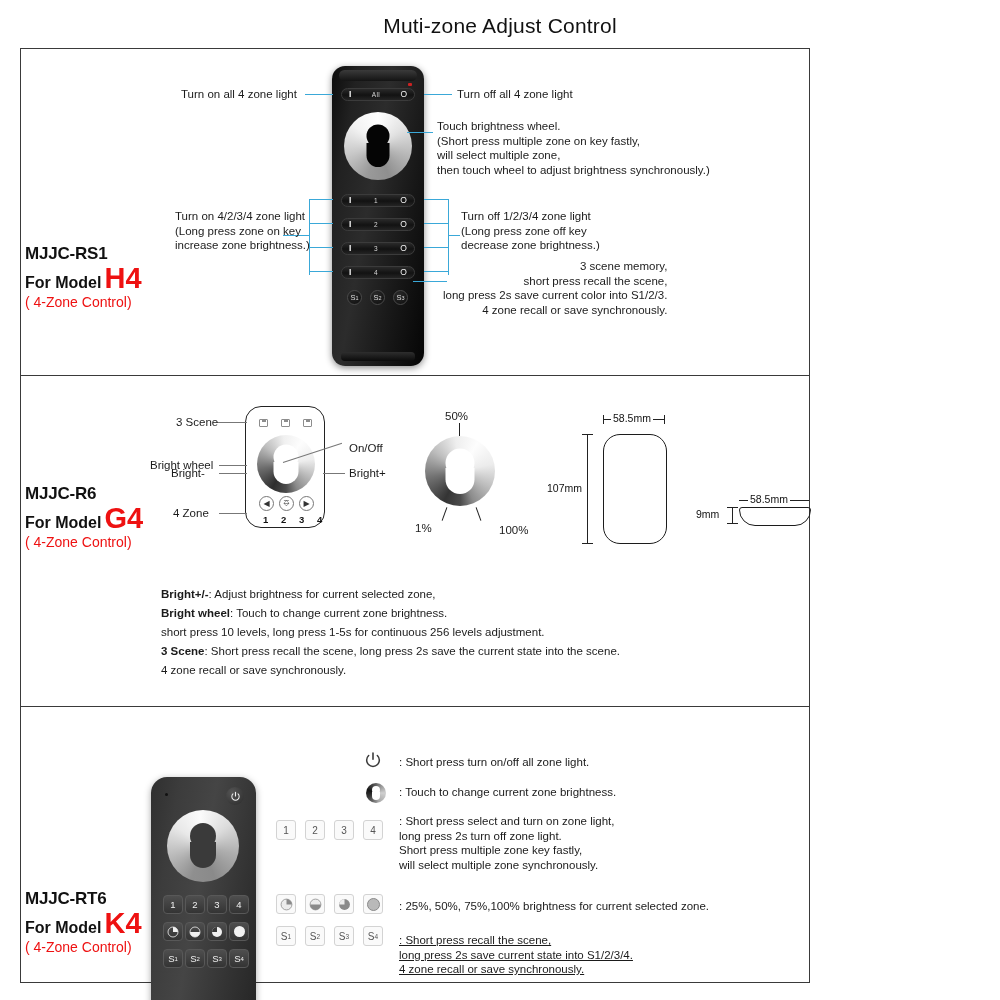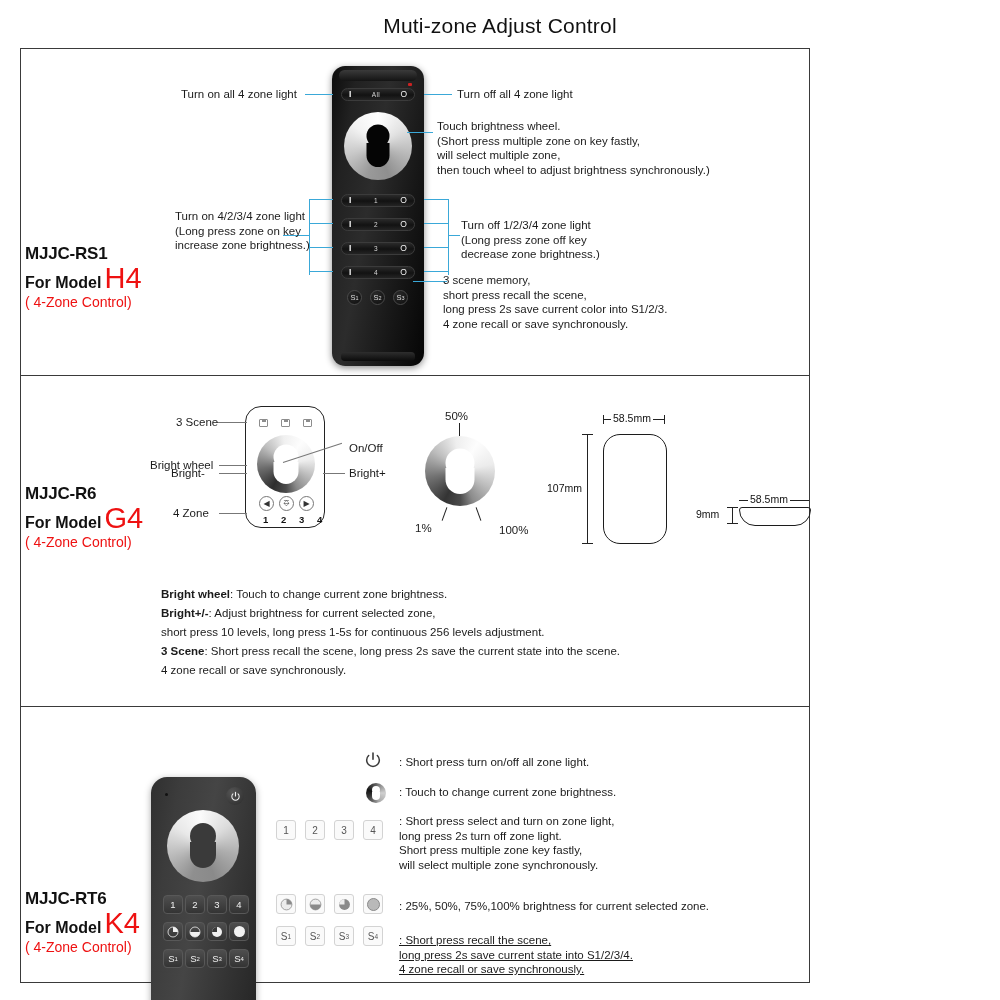--- a/index.html
+++ b/index.html
@@ -19,21 +19,21 @@
   .frame{
     position:absolute;left:20px;top:48px;width:790px;height:935px;
     border:1.6px solid #3a3a3a;box-sizing:border-box;
   }
   .divider{position:absolute;left:0;width:100%;height:0;border-top:1.6px solid #3a3a3a;}
   .panel{position:absolute;left:0;width:100%;}
   
   .model-block{position:absolute;left:4px;font-family:"Liberation Sans",sans-serif;}
   .model-code{font-size:17px;font-weight:bold;color:#111;letter-spacing:-.2px;}
   .model-for{font-size:16px;font-weight:bold;color:#111;display:flex;align-items:baseline;gap:3px;margin-top:1px;}
-  .model-big{font-size:29px;font-weight:normal;color:#ee1111;line-height:.9;}
+  .model-big{font-size:29px;font-weight:bold;color:#ee1111;line-height:.9;}
   .model-zone{font-size:14px;color:#ee1111;margin-top:2px;}
   
   .cap{position:absolute;font-size:11.5px;line-height:14.5px;color:#1b1b1b;white-space:pre;}
   .lead{position:absolute;background:#3aa8d8;height:1px;}
   .leadv{position:absolute;background:#3aa8d8;width:1px;}
   .lead-gray{position:absolute;background:#777;height:1px;}
   
   .rs1{
     position:absolute;width:92px;height:300px;border-radius:13px;
     background:linear-gradient(100deg,#0c0c0c 0%,#212121 18%,#2c2c2c 42%,#171717 72%,#050505 100%);
@@ -215,24 +215,24 @@
 
     <div class="cap" style="left:160px;top:38px;">Turn on all 4 zone light</div>
     <div class="cap" style="left:436px;top:38px;">Turn off all 4 zone light</div>
     <div class="cap" style="left:416px;top:70px;">Touch brightness wheel.
 (Short press multiple zone on key fastly,
 will select multiple zone,
 then touch wheel to adjust brightness synchronously.)</div>
     <div class="cap" style="left:154px;top:160px;">Turn on 4/2/3/4 zone light
 (Long press zone on key
 increase zone brightness.)</div>
-    <div class="cap" style="left:440px;top:160px;margin-top:9px;">Turn off 1/2/3/4 zone light
+    <div class="cap" style="left:440px;top:160px;">Turn off 1/2/3/4 zone light
 (Long press zone off key
 decrease zone brightness.)</div>
-    <div class="cap" style="left:422px;top:224px;">3 scene memory,
+    <div class="cap" style="left:422px;top:210px;text-align:right;">3 scene memory,
 short press recall the scene,
 long press 2s save current color into S1/2/3.
 4 zone recall or save synchronously.</div>
   </div>
 
   <div class="divider" style="top:326px;"></div>
 
   <div class="panel" style="top:327px;height:330px;">
 
     <div class="model-block" style="top:100px;margin-top:8px;">
@@ -304,24 +304,24 @@
     <div class="dimline" style="left:718px;top:124px;width:70px;height:1px;"></div>
     <div class="dimtxt" style="left:727px;top:117px;">58.5mm</div>
     <div class="dimline" style="left:711px;top:131px;width:1px;height:17px;"></div>
     <div class="dimline" style="left:706px;top:131px;width:11px;height:1px;"></div>
     <div class="dimline" style="left:706px;top:147px;width:11px;height:1px;"></div>
     <div class="dimtxt" style="left:673px;top:132px;">9mm</div>
 
     <div style="position:absolute;left:140px;top:209px;width:620px;">
       <div style="font-size:11.5px;line-height:19px;color:#1b1b1b;">
         <div>
-          <b>Bright wheel</b><span>: Touch to change current zone brightness.</span>
+          <b>Bright+/-</b><span>: Adjust brightness  for current selected zone,</span>
         </div>
         <div>
-          <b>Bright+/-</b><span>: Adjust brightness  for current selected zone,</span>
+          <b>Bright wheel</b><span>: Touch to change current zone brightness.</span>
         </div>
         <div>
           <span>short press 10 levels, long press 1-5s for continuous 256 levels adjustment.</span>
         </div>
         <div>
           <b>3 Scene</b><span>: Short press recall the scene, long press 2s save the current state into the scene.</span>
         </div>
         <div>
           <span>4 zone recall or save synchronously.</span>
         </div>

